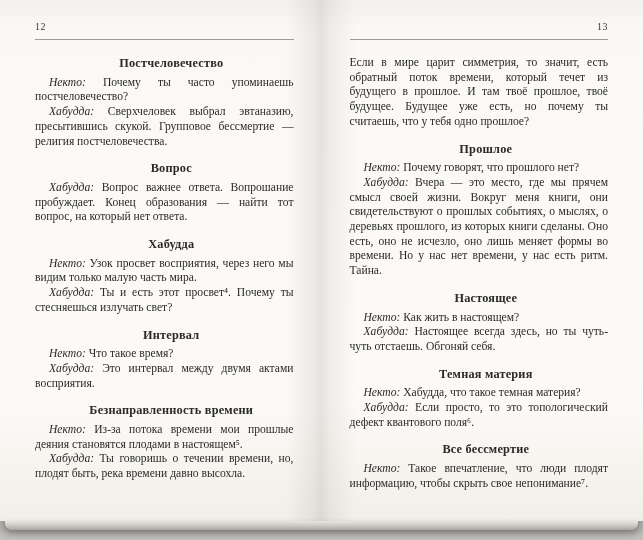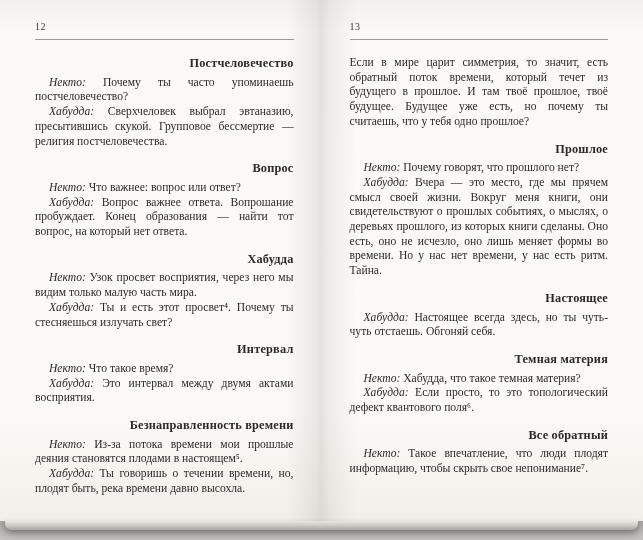--- a/index.html
+++ b/index.html
@@ -29,26 +29,26 @@
     background: linear-gradient(180deg, #e8e6e0 0%, #cfcdc7 45%, #a8a6a0 100%);
     border-radius: 0 0 7px 7px;
     box-shadow: 0 3px 6px rgba(40,38,34,.35);
   }
   .spread { display: flex; height: 100%; position: relative; }
   .page { width: 321.5px; padding: 16px 28px 0 35px; }
   .page.right { padding: 16px 35px 0 28px; }
 
   .pagehead { margin-bottom: 16px; }
   .pagenum { font-size: 10px; letter-spacing: .5px; color: #3a3936; }
-  .page.right .pagenum-row { }
+  .page.right .pagenum-row { text-align: right; }
   .rule { height: 1px; background: #8e8b84; margin-top: 5px; opacity: .85; }
 
   .content { font-size: 11.6px; line-height: 14.7px; text-align: justify; hyphens: auto; }
   .sec {
-    font-size: 12.3px; font-weight: bold; text-align: right;
+    font-size: 12.3px; font-weight: bold; text-align: center;
     margin: 12px 0 5px; text-indent: 14px; letter-spacing: .2px;
   }
   .content .sec:first-child { margin-top: 2px; }
   .para { margin: 0; text-indent: 14px; }
   .speaker { }
   .speaker::after { content: "\00a0"; }
 </style>
 </head>
 <body>
 
@@ -62,21 +62,20 @@
         </div>
         <div class="rule"></div>
       </div>
       <div class="content">
 
         <h2 class="sec">Постчеловечество</h2>
         <p class="para"><i class="speaker">Некто:</i><span>Почему ты часто упоминаешь постчеловечество?</span></p>
         <p class="para"><i class="speaker">Хабудда:</i><span>Сверхчеловек выбрал эвтаназию, пресытившись скукой. Групповое бессмертие — религия постчеловечества.</span></p>
 
         <h2 class="sec">Вопрос</h2>
-        <p class="para"><i class="speaker">Некто:</i><span>Что важнее: вопрос или ответ?</span></p>
         <p class="para"><i class="speaker">Хабудда:</i><span>Вопрос важнее ответа. Вопрошание пробуждает. Конец образования — найти тот вопрос, на который нет ответа.</span></p>
 
         <h2 class="sec">Хабудда</h2>
         <p class="para"><i class="speaker">Некто:</i><span>Узок просвет восприятия, через него мы видим только малую часть мира.</span></p>
         <p class="para"><i class="speaker">Хабудда:</i><span>Ты и есть этот просвет⁴. Почему ты стесняешься излучать свет?</span></p>
 
         <h2 class="sec">Интервал</h2>
         <p class="para"><i class="speaker">Некто:</i><span>Что такое время?</span></p>
         <p class="para"><i class="speaker">Хабудда:</i><span>Это интервал между двумя актами восприятия.</span></p>
 
@@ -96,27 +95,28 @@
       </div>
       <div class="content">
 
         <p class="para" style="text-indent:0">Если в мире царит симметрия, то значит, есть обратный поток времени, который течет из будущего в прошлое. И там твоё прошлое, твоё будущее. Будущее уже есть, но почему ты считаешь, что у тебя одно прошлое?</p>
 
         <h2 class="sec">Прошлое</h2>
         <p class="para"><i class="speaker">Некто:</i><span>Почему говорят, что прошлого нет?</span></p>
         <p class="para"><i class="speaker">Хабудда:</i><span>Вчера — это место, где мы прячем смысл своей жизни. Вокруг меня книги, они свидетельствуют о прошлых событиях, о мыслях, о деревьях прошлого, из которых книги сделаны. Оно есть, оно не исчезло, оно лишь меняет формы во времени. Но у нас нет времени, у нас есть ритм. Тайна.</span></p>
 
         <h2 class="sec">Настоящее</h2>
+        <p class="para"><i class="speaker">Некто:</i><span>Как жить в настоящем?</span></p>
         <p class="para"><i class="speaker">Хабудда:</i><span>Настоящее всегда здесь, но ты чуть-чуть отстаешь. Обгоняй себя.</span></p>
 
         <h2 class="sec">Темная материя</h2>
         <p class="para"><i class="speaker">Некто:</i><span>Хабудда, что такое темная материя?</span></p>
         <p class="para"><i class="speaker">Хабудда:</i><span>Если просто, то это топологический дефект квантового поля⁶.</span></p>
 
-        <h2 class="sec">Все обратный</h2>
+        <h2 class="sec">Все бессмертие</h2>
         <p class="para"><i class="speaker">Некто:</i><span>Такое впечатление, что люди плодят информацию, чтобы скрыть свое непонимание⁷.</span></p>
 
       </div>
     </div>
 
   </div>
 </div>
 <div class="book-edge"></div>
 
 </body></html>

